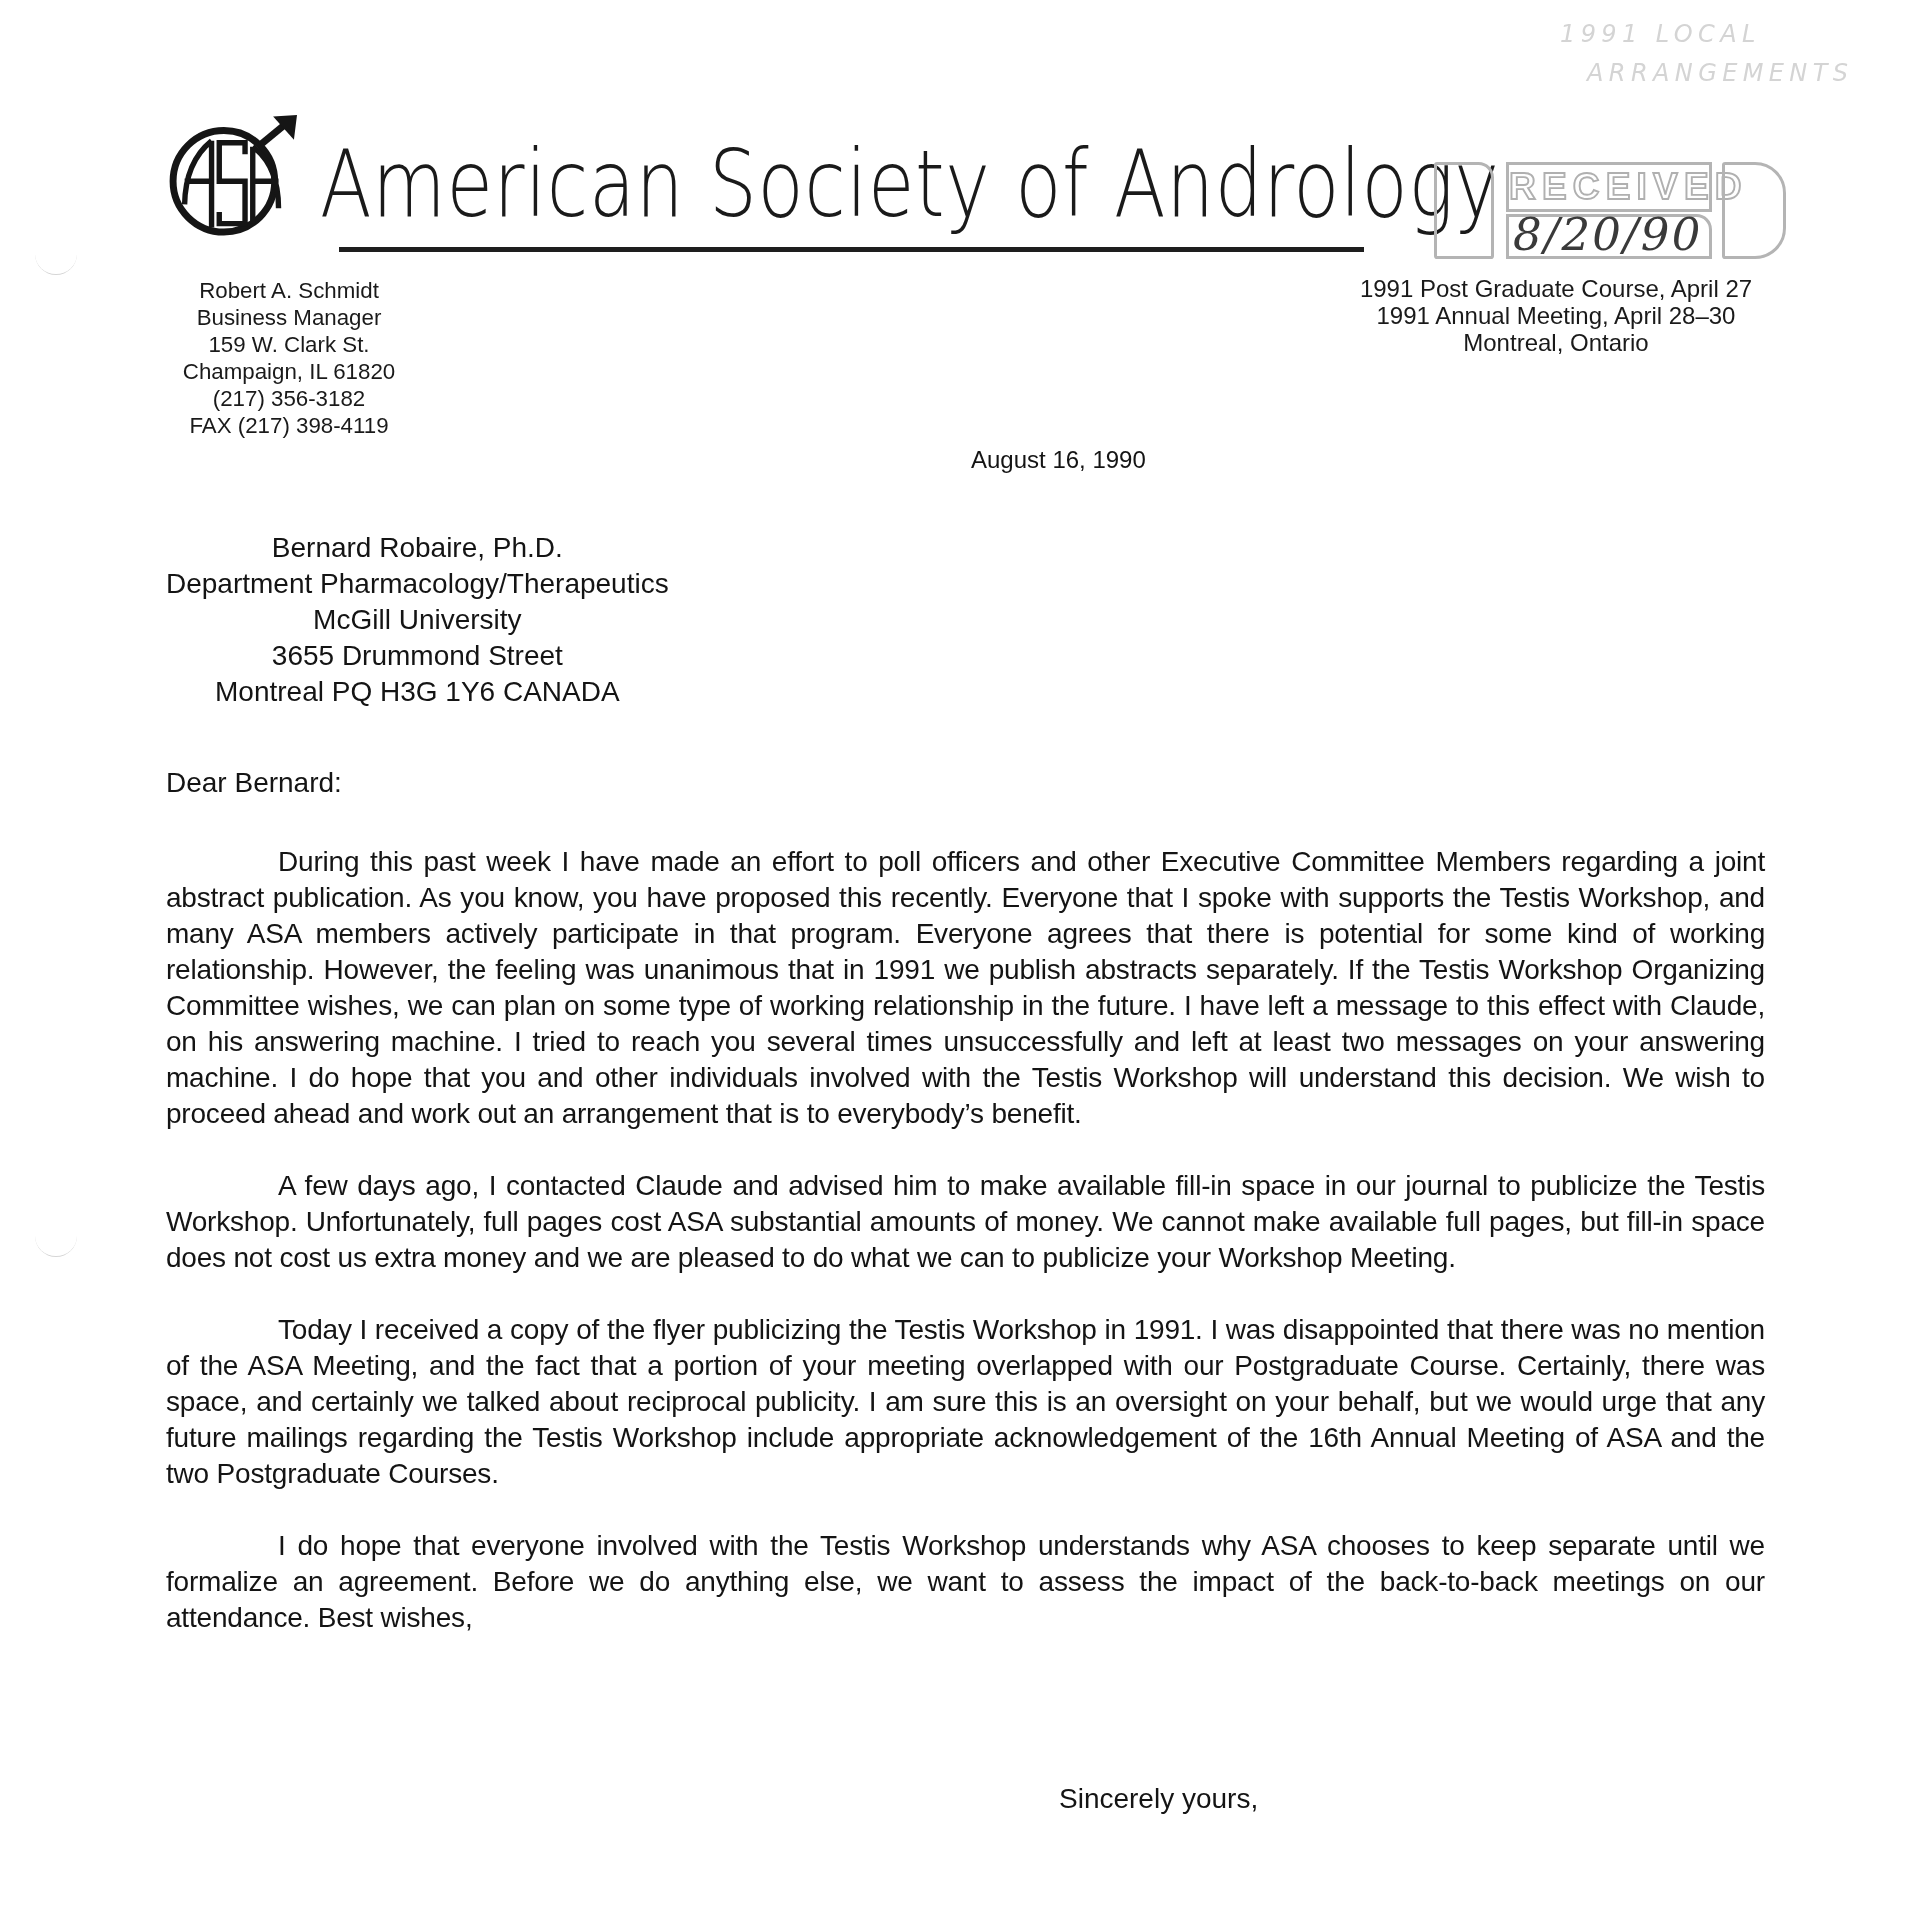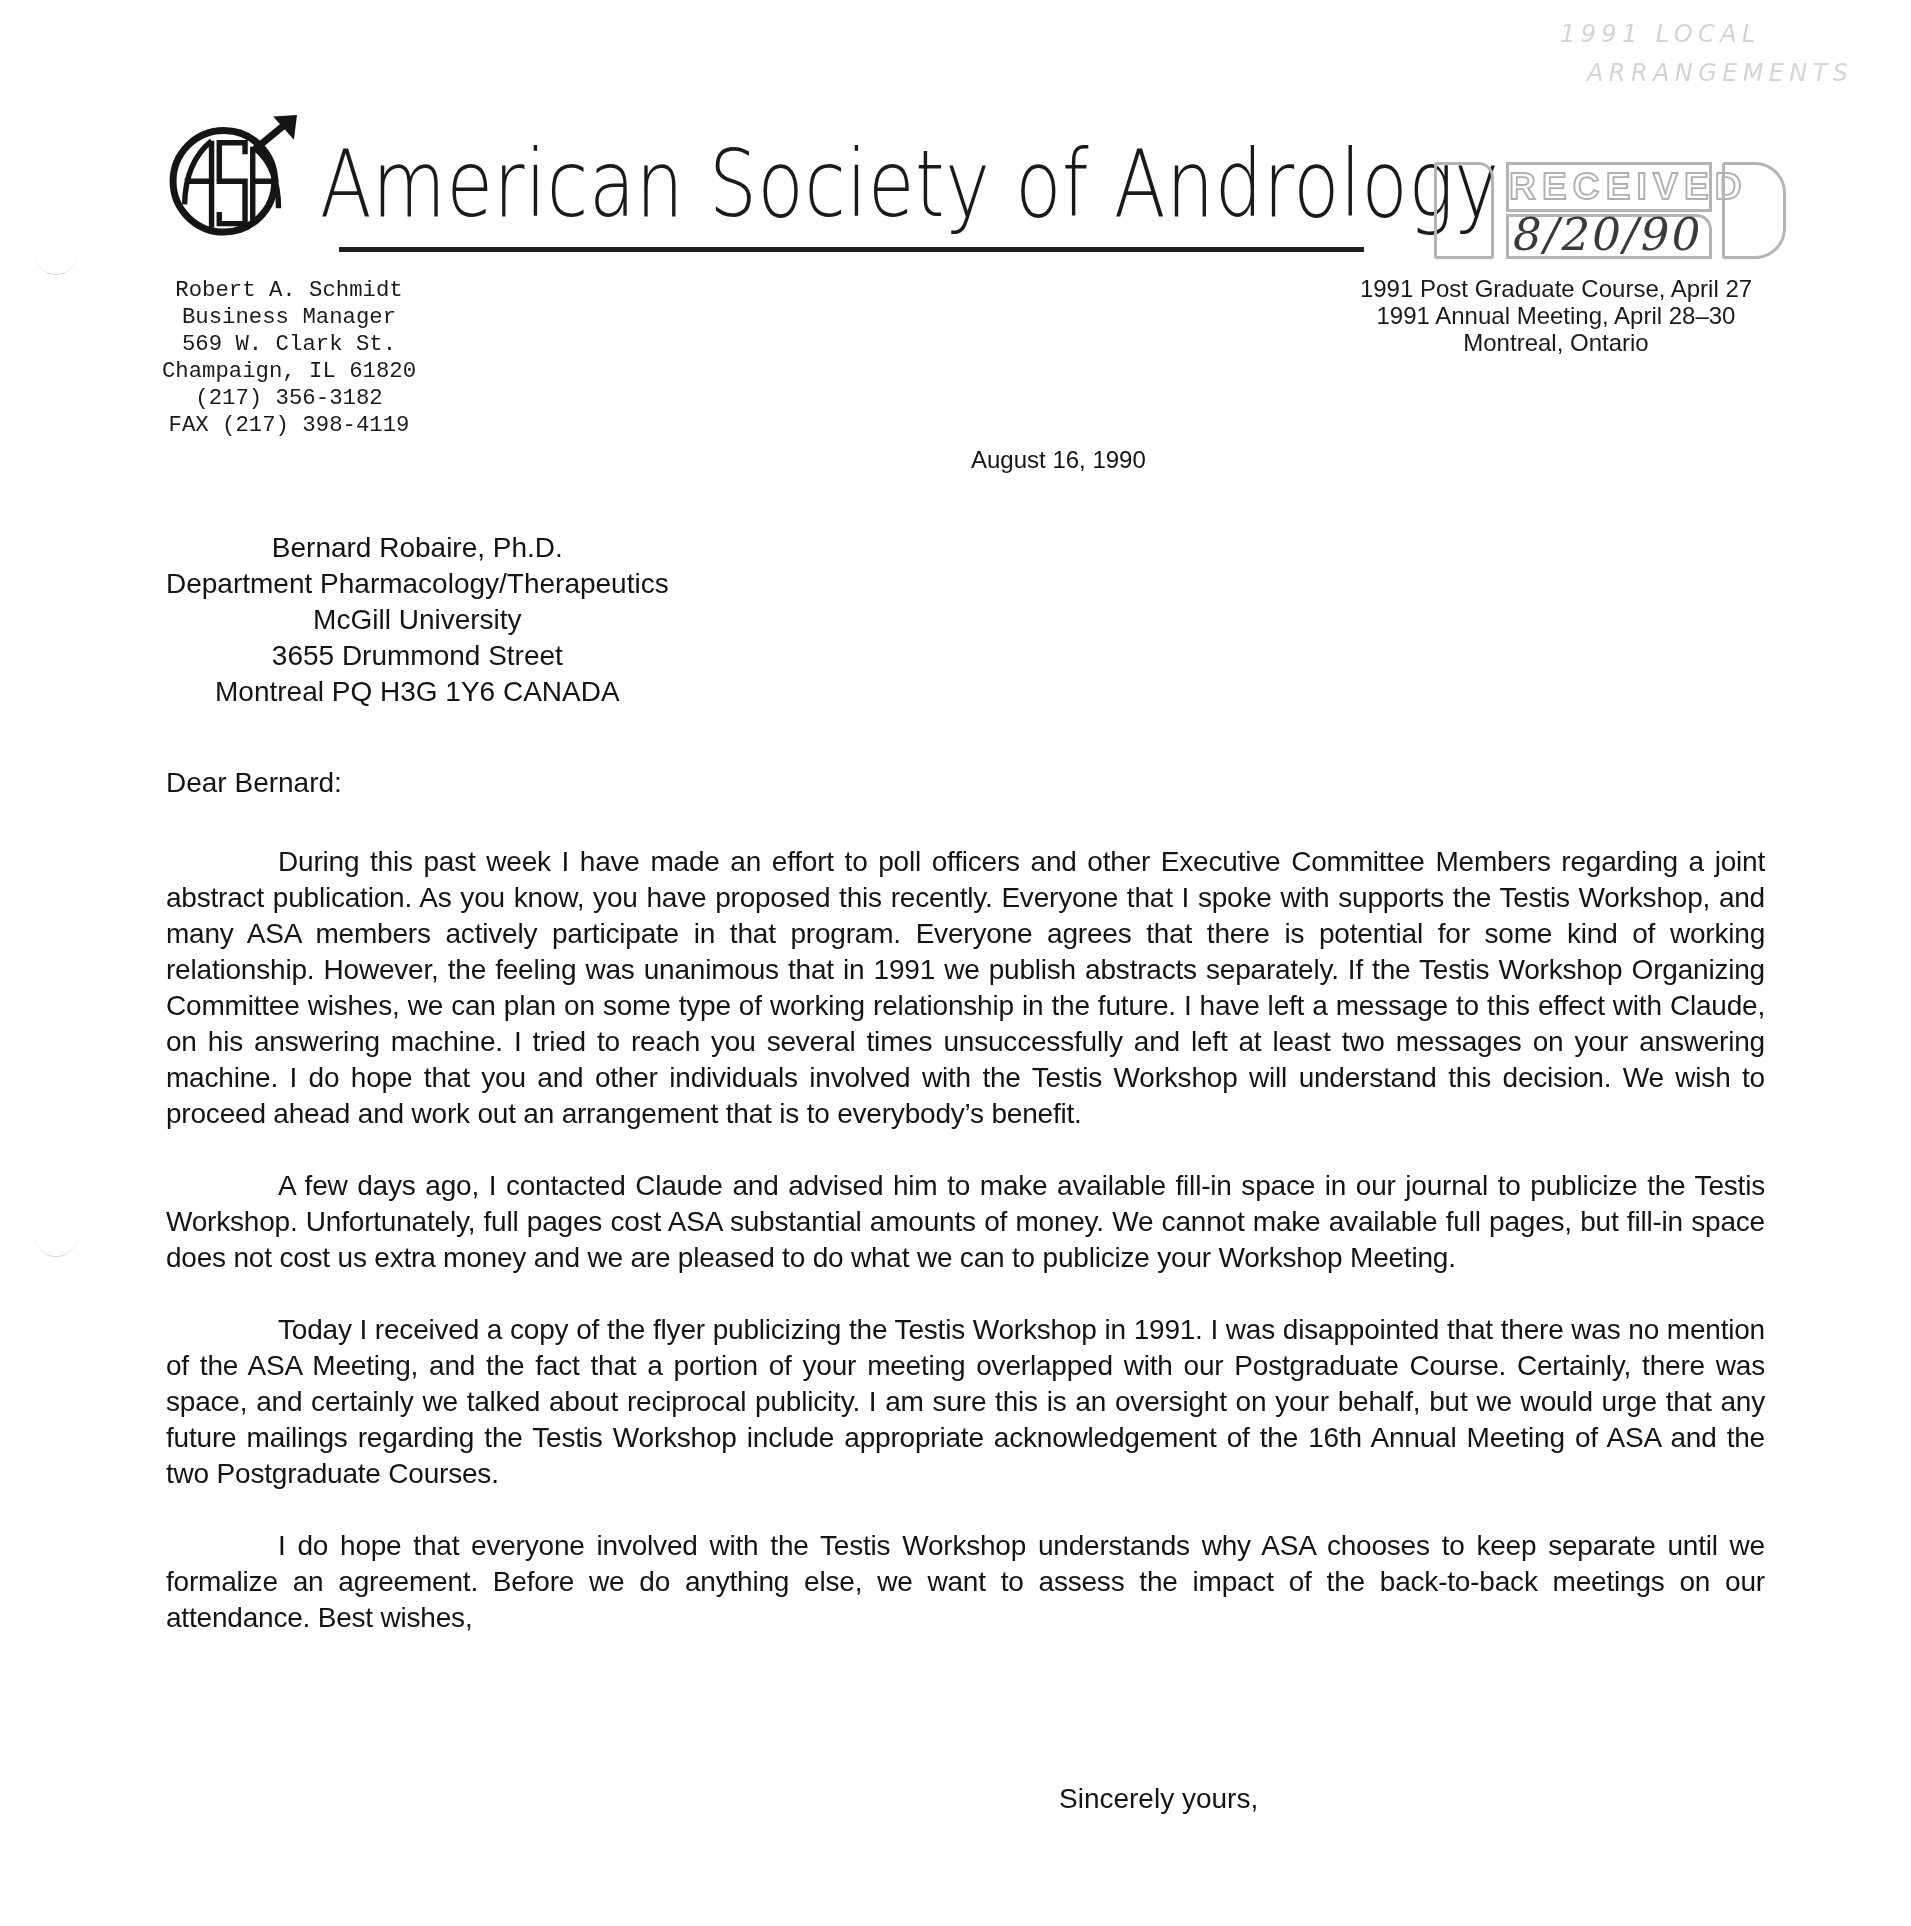--- a/index.html
+++ b/index.html
@@ -48,21 +48,21 @@
       font-style: italic; font-size: 45px; color: #3a3a3a; letter-spacing: 2.3px; white-space: nowrap;
     }
     .stamp .box-d {
       position: absolute; left: 293px; top: 3.9px; width: 58px; height: 91px;
       border: 3.9px solid #b4b4b4; border-radius: 3.1px 31px 31px 3.1px;
     }
 
     
     .left-addr {
       left: 131px; top: 277px; width: 316px; text-align: center;
-      font-size: 22.3px; line-height: 27px; color: #1a1a1a; font-family: Liberation Mono, monospace;
+      font-size: 22.3px; line-height: 27px; color: #1a1a1a;
     }
     .left-addr div { white-space: nowrap; }
 
     
     .right-meet {
       left: 1317px; top: 275px; width: 478px; text-align: center;
       font-size: 24px; line-height: 27px; color: #1a1a1a;
     }
     .right-meet div { white-space: nowrap; }
 
@@ -116,21 +116,21 @@
   <div class="box-r"></div>
   <div class="mid">RECEIVED</div>
   <div class="date-box"></div>
   <div class="date-hand">8/20/90</div>
   <div class="box-d"></div>
 </div>
 
 <div class="abs left-addr">
   <div>Robert A. Schmidt</div>
   <div>Business Manager</div>
-  <div>569 W. Clark St.</div>
+  <div>159 W. Clark St.</div>
   <div>Champaign, IL 61820</div>
   <div>(217) 356-3182</div>
   <div>FAX (217) 398-4119</div>
 </div>
 
 <div class="abs right-meet">
   <div>1991 Post Graduate Course, April 27</div>
   <div>1991 Annual Meeting, April 28–30</div>
   <div>Montreal, Ontario</div>
 </div>

